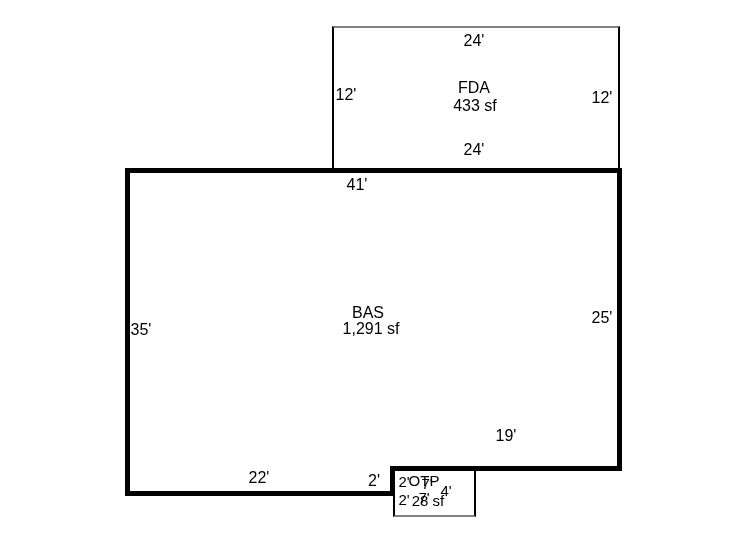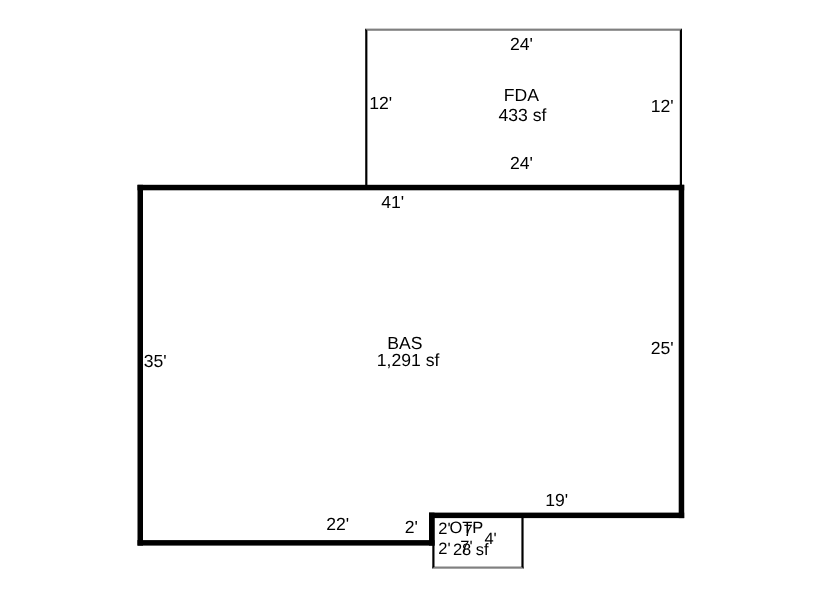--- a/index.html
+++ b/index.html
@@ -70,22 +70,22 @@
   <span class="lbl" style="left:474px; top:88px;">FDA</span>
   <span class="lbl" style="left:475px; top:106px;">433 sf</span>
   <span class="lbl" style="left:602px; top:98px;">12'</span>
   <span class="lbl" style="left:474px; top:150px;">24'</span>
 
   <span class="lbl" style="left:357px; top:185px;">41'</span>
   <span class="lbl" style="left:141px; top:330px;">35'</span>
   <span class="lbl" style="left:368px; top:313px;">BAS</span>
   <span class="lbl" style="left:371px; top:329px;">1,291 sf</span>
   <span class="lbl" style="left:602px; top:318px;">25'</span>
-  <span class="lbl" style="left:506px; top:456px;">19'</span>
-  <span class="lbl" style="left:259px; top:478px;margin-left:48px;">22'</span>
+  <span class="lbl" style="left:506px; top:436px;">19'</span>
+  <span class="lbl" style="left:259px; top:478px;">22'</span>
   <span class="lbl" style="left:374px; top:481px;">2'</span>
 
   <span class="lbl sm" style="left:404px; top:481px;">2'</span>
   <span class="lbl sm" style="left:424px; top:480px;">OTP</span>
   <span class="lbl sm" style="left:427px; top:483px;">7'</span>
   <span class="lbl sm" style="left:446px; top:490px;">4'</span>
   <span class="lbl sm" style="left:404px; top:499px;">2'</span>
   <span class="lbl sm" style="left:428px; top:500px;text-align:right;">28 sf</span>
   <span class="lbl sm" style="left:424px; top:497px;">7'</span>
 

